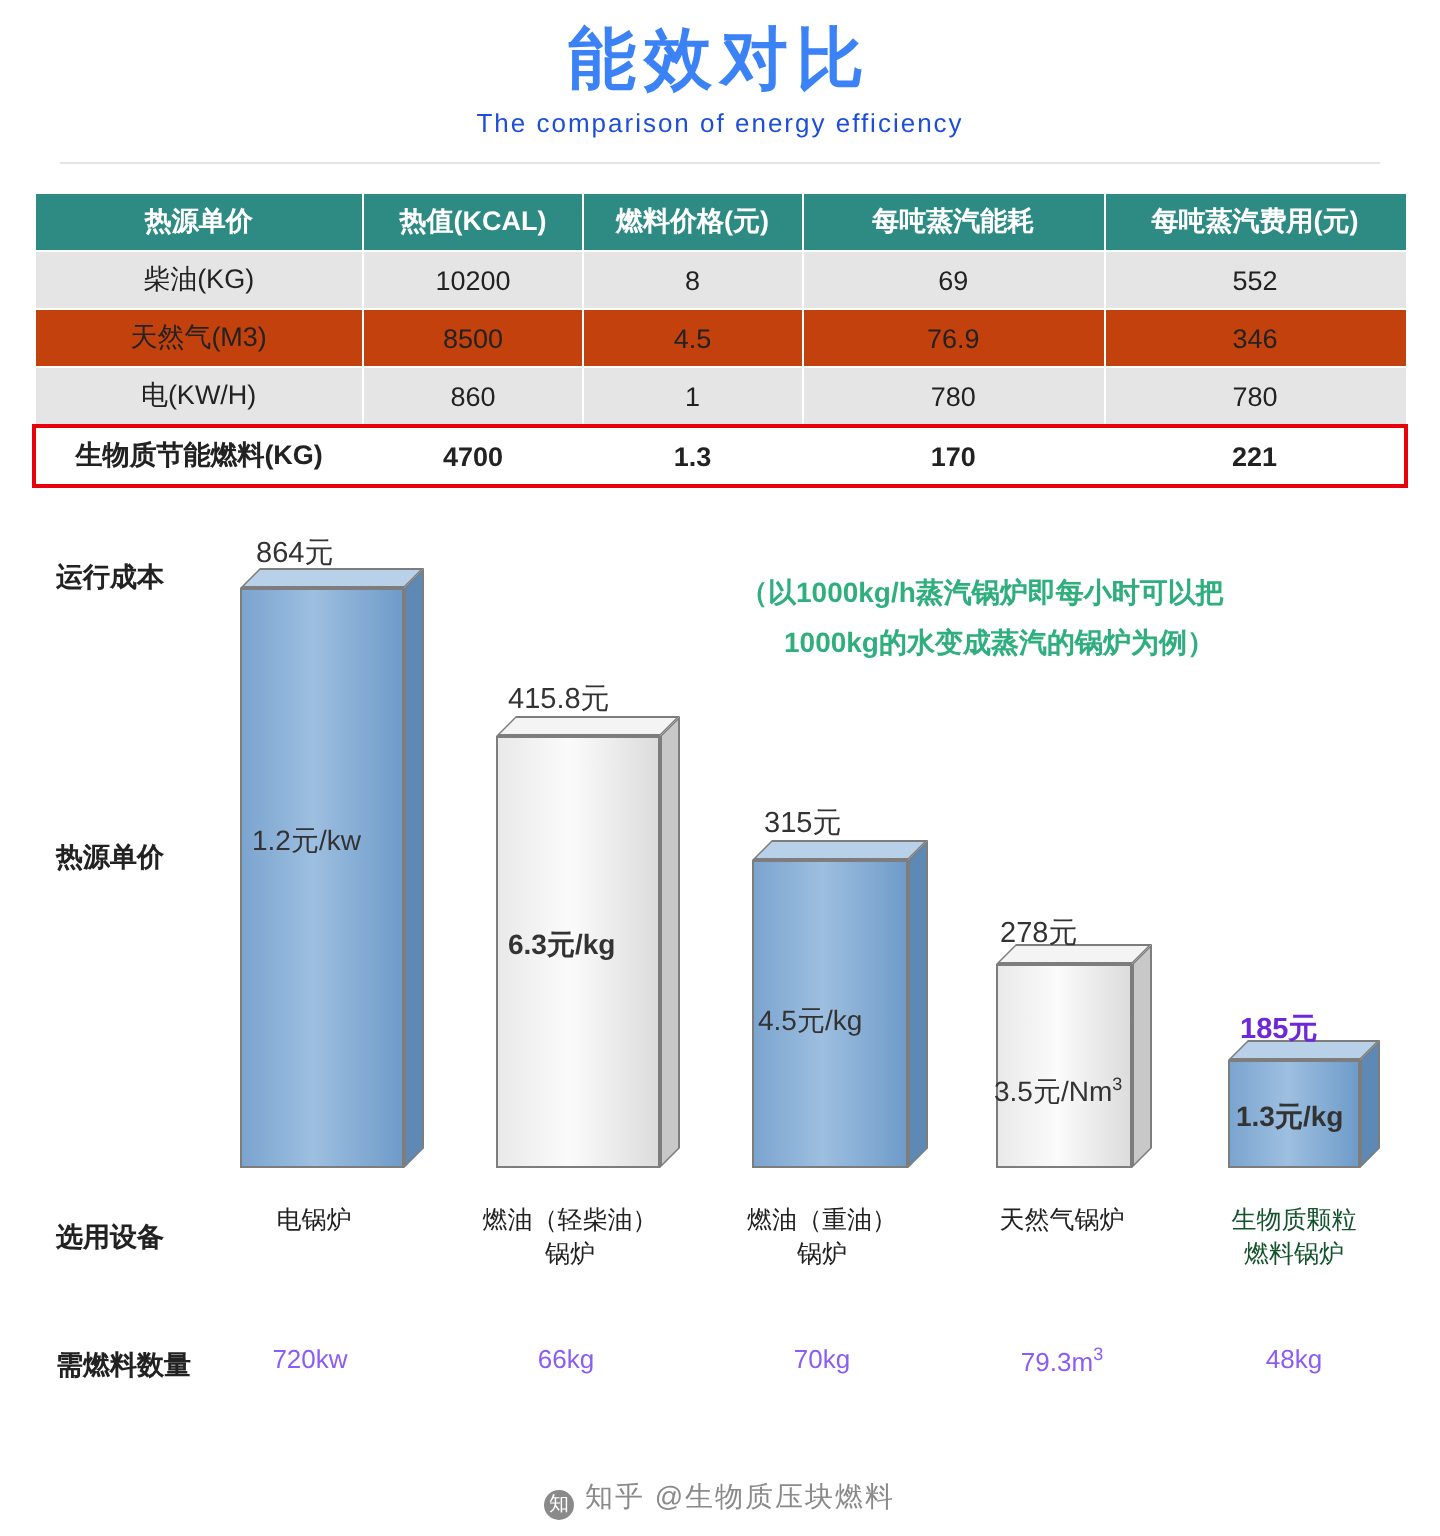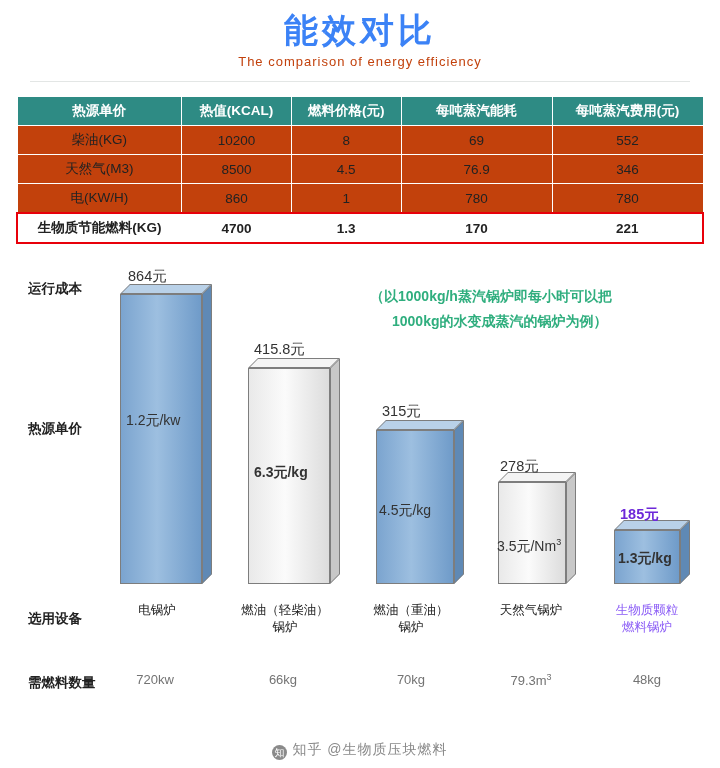--- a/index.html
+++ b/index.html
@@ -18,21 +18,21 @@
   }
   .title-cn{
     font-size:34px;
     font-weight:bold;
     color:#3b82f6;
     letter-spacing:4px;
     line-height:44px;
   }
   .title-en{
     font-size:13px;
-    color:#c2410c;
+    color:#1d4ed8;
     letter-spacing:1px;
     margin-top:2px;
   }
   .title-rule{
     width:660px;
     height:1px;
     background:#e3e6e5;
     margin:12px auto 0 auto;
   }
   
@@ -57,21 +57,21 @@
     font-size:13.5px;
   }
   table.energy td{
     height:26px;
     border:1px solid #ffffff;
     text-align:center;
     font-size:13.5px;
     color:#222;
   }
   tr.row-even td{background:#c2410c;}
-  tr.row-odd td{background:#c2410c;}
+  tr.row-odd td{background:#e5e5e5;}
   tr.highlight td{
     background:#ffffff;
     border-top:2px solid #e8000a;
     border-bottom:2px solid #e8000a;
     font-weight:bold;
   }
   tr.highlight td:first-child{border-left:2px solid #e8000a;}
   tr.highlight td:last-child{border-right:2px solid #e8000a;}
   
   .chart-area{
@@ -153,25 +153,25 @@
     white-space:nowrap;
   }
   .dev-label{
     position:absolute;
     font-size:12.5px;
     color:#222;
     text-align:center;
     line-height:17px;
     width:110px;
   }
-  .dev-label.red{color:#8b5cf6;}
+  .dev-label.red{color:#14532d;}
   .qty-label{
     position:absolute;
     font-size:13px;
-    color:#737373;
+    color:#8b5cf6;
     text-align:center;
     width:110px;
   }
   
   .watermark{
     position:absolute;
     left:0;bottom:8px;
     width:720px;
     text-align:center;
     font-size:14px;

